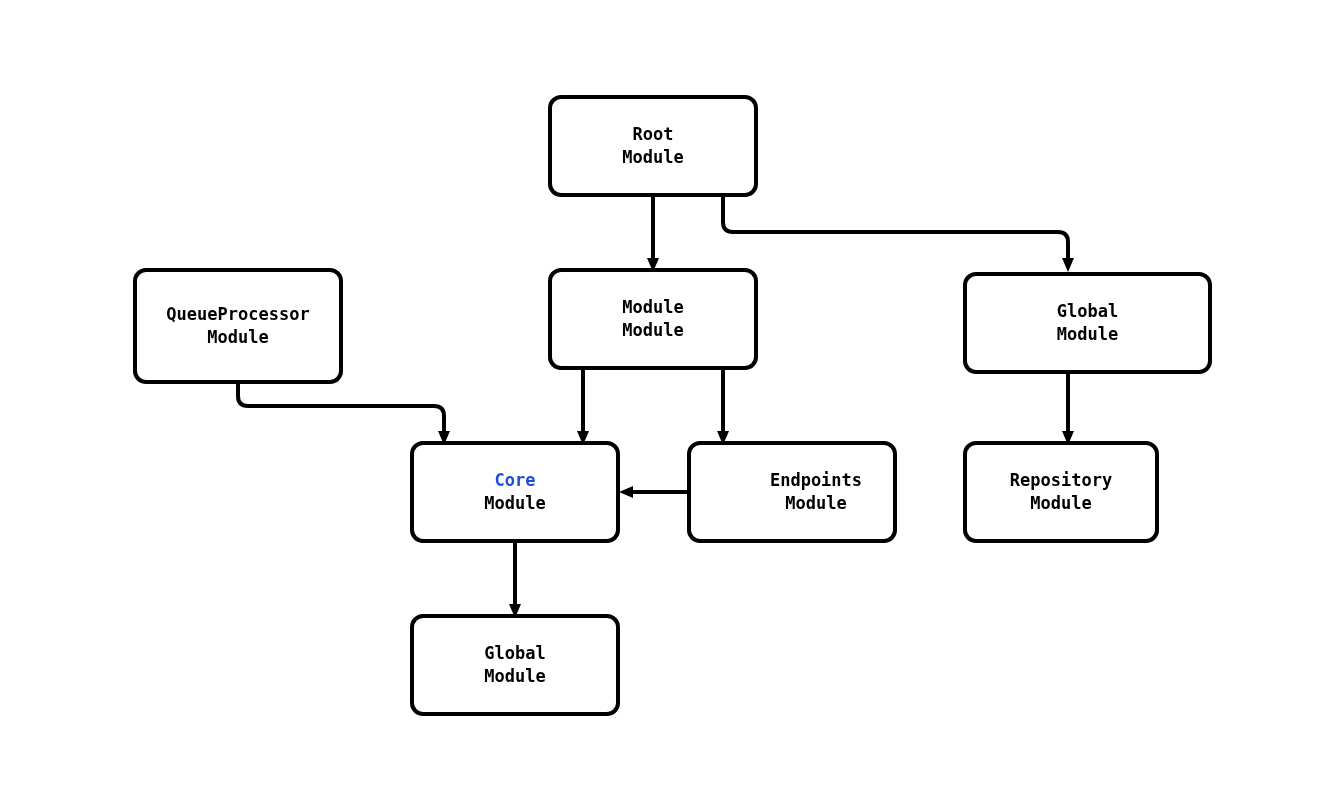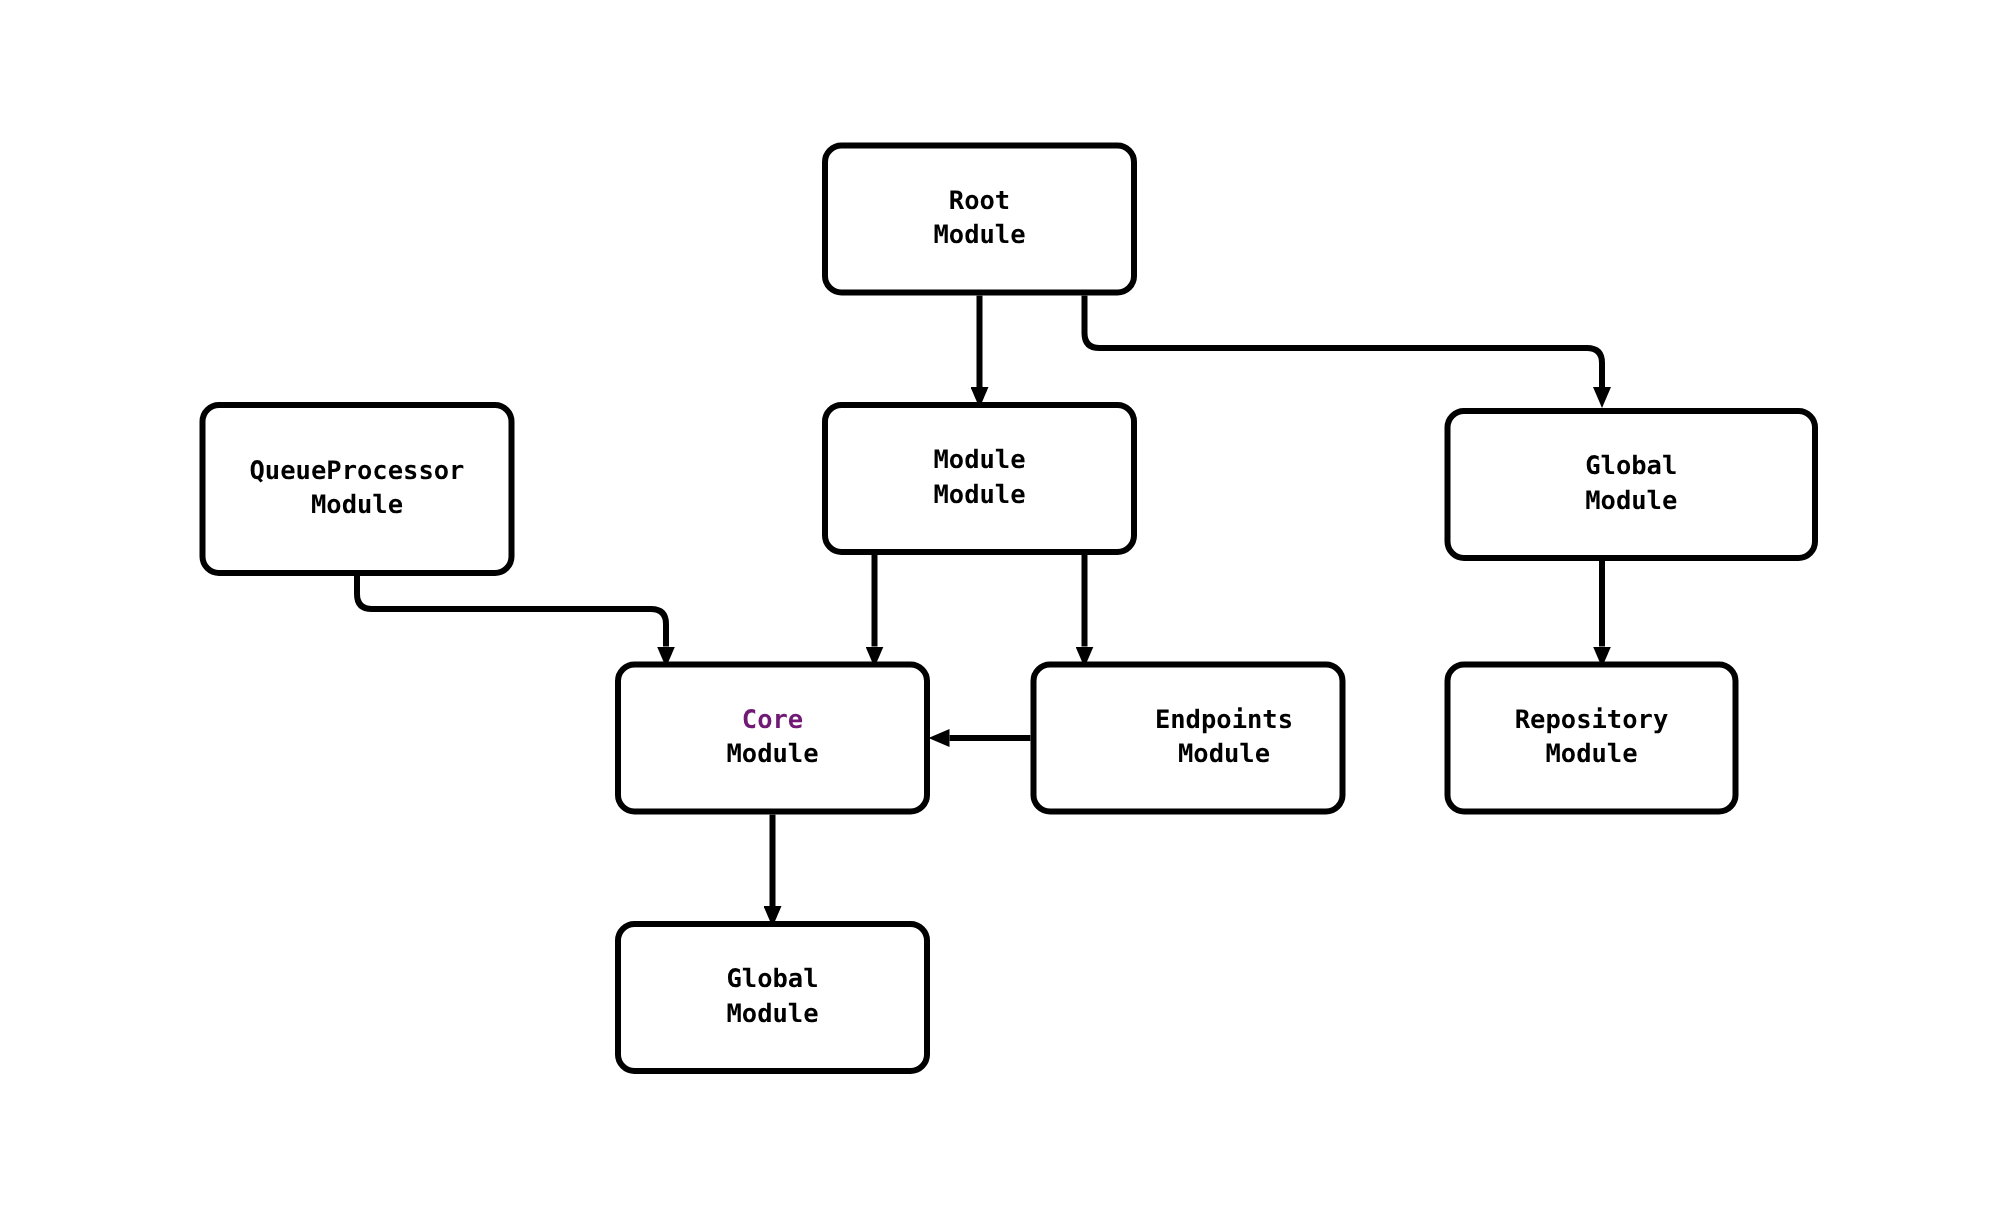--- a/index.html
+++ b/index.html
@@ -83,21 +83,21 @@
       </div>
       <div class="node" style="left: 548px; top: 268px; width: 210px; height: 102px; border-color: rgb(0, 0, 0);">
         <div class="node-line" style="color: rgb(0, 0, 0);">Module</div>
         <div class="node-line" style="color: rgb(0, 0, 0);">Module</div>
       </div>
       <div class="node" style="left: 963px; top: 272px; width: 249px; height: 102px; border-color: rgb(0, 0, 0);">
         <div class="node-line" style="color: rgb(0, 0, 0);">Global</div>
         <div class="node-line" style="color: rgb(0, 0, 0);">Module</div>
       </div>
       <div class="node" style="left: 410px; top: 441px; width: 210px; height: 102px; border-color: rgb(0, 0, 0);">
-        <div class="node-line" style="color: #701a75;">Core</div>
+        <div class="node-line" style="color: #1d4ed8;">Core</div>
         <div class="node-line" style="color: rgb(0, 0, 0);">Module</div>
       </div>
       <div class="node" style="left: 687px; top: 441px; width: 210px; height: 102px; border-color: rgb(0, 0, 0); padding-left: 48px;">
         <div class="node-line" style="color: rgb(0, 0, 0);">Endpoints</div>
         <div class="node-line" style="color: rgb(0, 0, 0);">Module</div>
       </div>
       <div class="node" style="left: 963px; top: 441px; width: 196px; height: 102px; border-color: rgb(0, 0, 0);">
         <div class="node-line" style="color: rgb(0, 0, 0);">Repository</div>
         <div class="node-line" style="color: rgb(0, 0, 0);">Module</div>
       </div>

